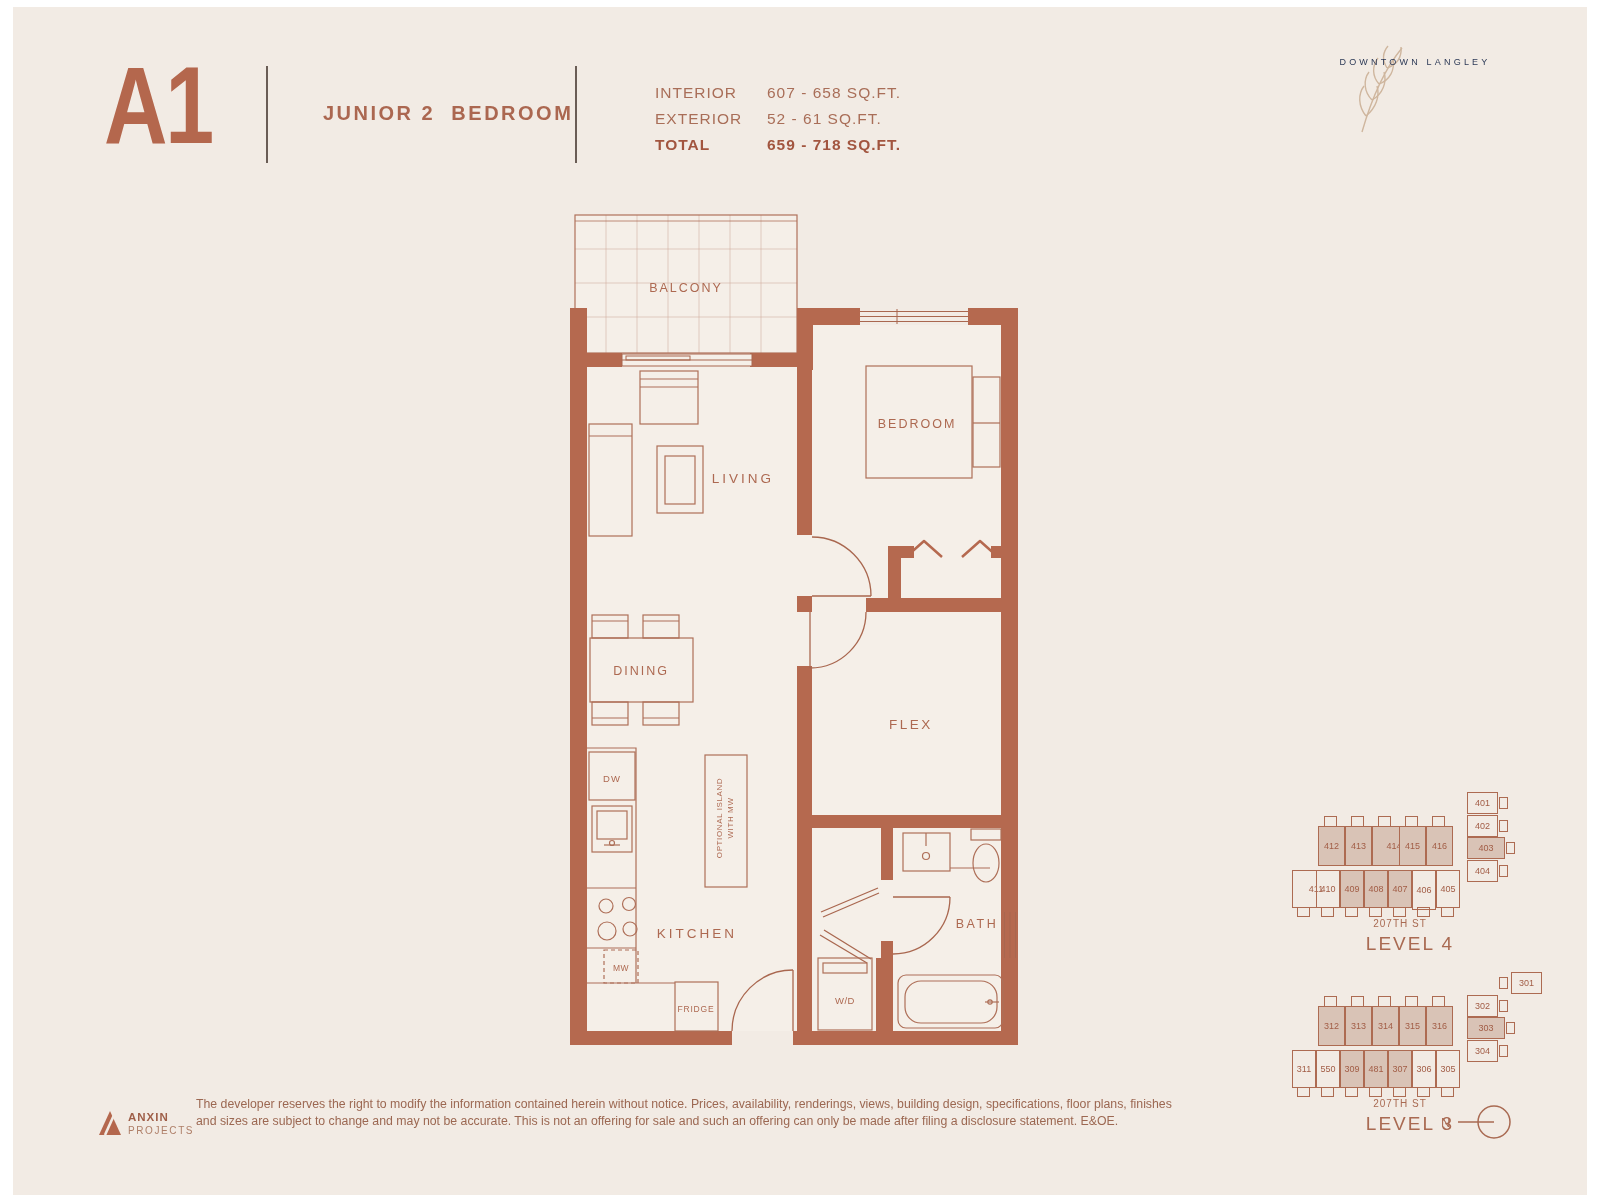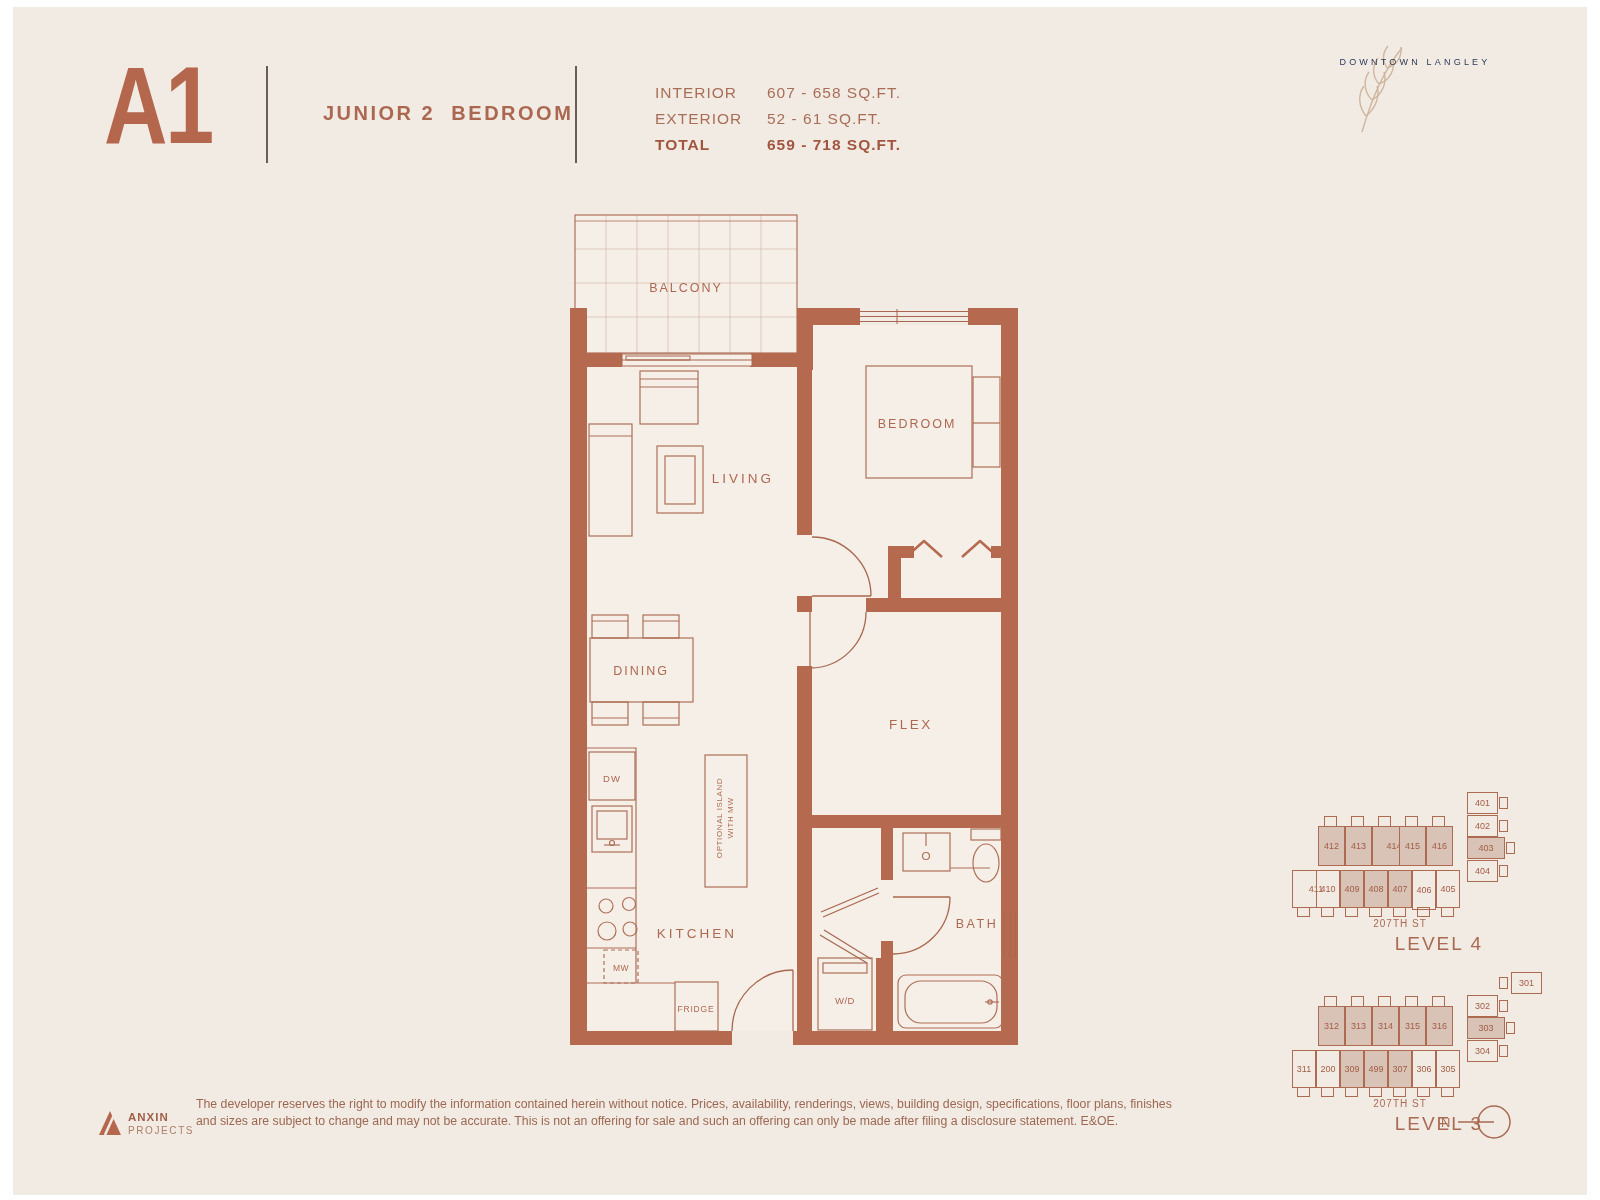--- a/index.html
+++ b/index.html
@@ -21,21 +21,21 @@
   .brand-leaf{position:absolute;left:20px;top:-14px;z-index:0;}
   .brand-word{position:relative;z-index:1;font-family:"Liberation Serif","DejaVu Serif",serif;font-size:56px;color:#2d3a57;line-height:1.15;}
   .brand-tag{position:relative;z-index:1;font-size:9px;letter-spacing:3.2px;color:#2d3a57;margin-top:1px;}
 
   
   .keyplan{width:235px;height:175px;}
   .kp-unit{position:absolute;border:1px solid #ad6b52;box-sizing:border-box;display:flex;align-items:center;justify-content:center;font-size:9px;color:#a25d46;background:transparent;}
   .kp-unit.shaded{background:#d9c3b6;}
   .kp-tab{position:absolute;border:1px solid #ad6b52;box-sizing:border-box;background:#f2ebe4;}
   .kp-street{position:absolute;left:55px;width:120px;top:133px;text-align:center;font-size:10px;letter-spacing:1px;color:#a96a52;white-space:pre;}
-  .kp-level{position:absolute;left:28px;width:170px;top:148px;text-align:right;font-size:19px;letter-spacing:2px;color:#a96a52;}
+  .kp-level{position:absolute;left:40px;width:170px;top:148px;text-align:center;font-size:19px;letter-spacing:2px;color:#a96a52;}
 
   
   .footer-logo-text{left:128px;top:1112px;line-height:1;}
   .fl-name{font-size:11.5px;font-weight:bold;letter-spacing:1px;color:#9f5f49;}
   .fl-sub{font-size:10px;letter-spacing:1.6px;color:#ae7e67;margin-top:2px;}
   .disclaimer{left:196px;top:1096px;font-size:12.3px;color:#9c6852;line-height:17px;}
   .disclaimer div{white-space:nowrap;}
 
   svg text{font-family:"Liberation Sans",sans-serif;}
 </style>
@@ -280,25 +280,25 @@
     <div class="kp-unit shaded" style="left: 60px; top: 41px; width: 27px; height: 40px;">313</div>
     <div class="kp-tab" style="left: 93px; top: 31px; width: 13px; height: 11px;"></div>
     <div class="kp-unit shaded" style="left: 87px; top: 41px; width: 27px; height: 40px;">314</div>
     <div class="kp-tab" style="left: 120px; top: 31px; width: 13px; height: 11px;"></div>
     <div class="kp-unit shaded" style="left: 114px; top: 41px; width: 27px; height: 40px;">315</div>
     <div class="kp-tab" style="left: 147px; top: 31px; width: 13px; height: 11px;"></div>
     <div class="kp-unit shaded" style="left: 141px; top: 41px; width: 27px; height: 40px;">316</div>
     <div class="kp-tab" style="left: 12px; top: 122px; width: 13px; height: 10px;"></div>
     <div class="kp-unit" style="left: 7px; top: 85px; width: 24px; height: 38px;">311</div>
     <div class="kp-tab" style="left: 36px; top: 122px; width: 13px; height: 10px;"></div>
-    <div class="kp-unit" style="left: 31px; top: 85px; width: 24px; height: 38px;">200</div>
+    <div class="kp-unit" style="left: 31px; top: 85px; width: 24px; height: 38px;">550</div>
     <div class="kp-tab" style="left: 60px; top: 122px; width: 13px; height: 10px;"></div>
     <div class="kp-unit shaded" style="left: 55px; top: 85px; width: 24px; height: 38px;">309</div>
     <div class="kp-tab" style="left: 84px; top: 122px; width: 13px; height: 10px;"></div>
-    <div class="kp-unit shaded" style="left: 79px; top: 85px; width: 24px; height: 38px;">499</div>
+    <div class="kp-unit shaded" style="left: 79px; top: 85px; width: 24px; height: 38px;">481</div>
     <div class="kp-tab" style="left: 108px; top: 122px; width: 13px; height: 10px;"></div>
     <div class="kp-unit shaded" style="left: 103px; top: 85px; width: 24px; height: 38px;">307</div>
     <div class="kp-tab" style="left: 132px; top: 122px; width: 13px; height: 10px;"></div>
     <div class="kp-unit" style="left: 127px; top: 85px; width: 24px; height: 38px;">306</div>
     <div class="kp-tab" style="left: 156px; top: 122px; width: 13px; height: 10px;"></div>
     <div class="kp-unit" style="left: 151px; top: 85px; width: 24px; height: 38px;">305</div>
     <div class="kp-tab" style="left: 214px; top: 12px; width: 9px; height: 12px;"></div>
     <div class="kp-unit" style="left: 182px; top: 7px; width: 31px; height: 22px; margin-left: 44px;">301</div>
     <div class="kp-tab" style="left: 214px; top: 34.5px; width: 9px; height: 12px;"></div>
     <div class="kp-unit" style="left: 182px; top: 29.5px; width: 31px; height: 22px;">302</div>

